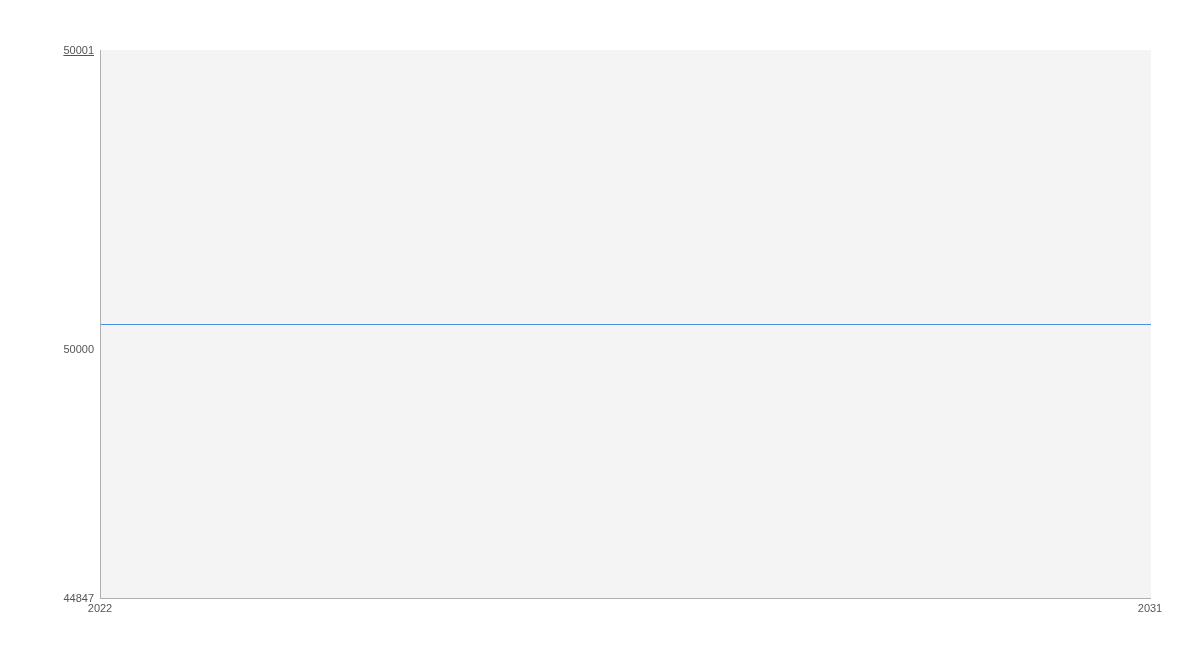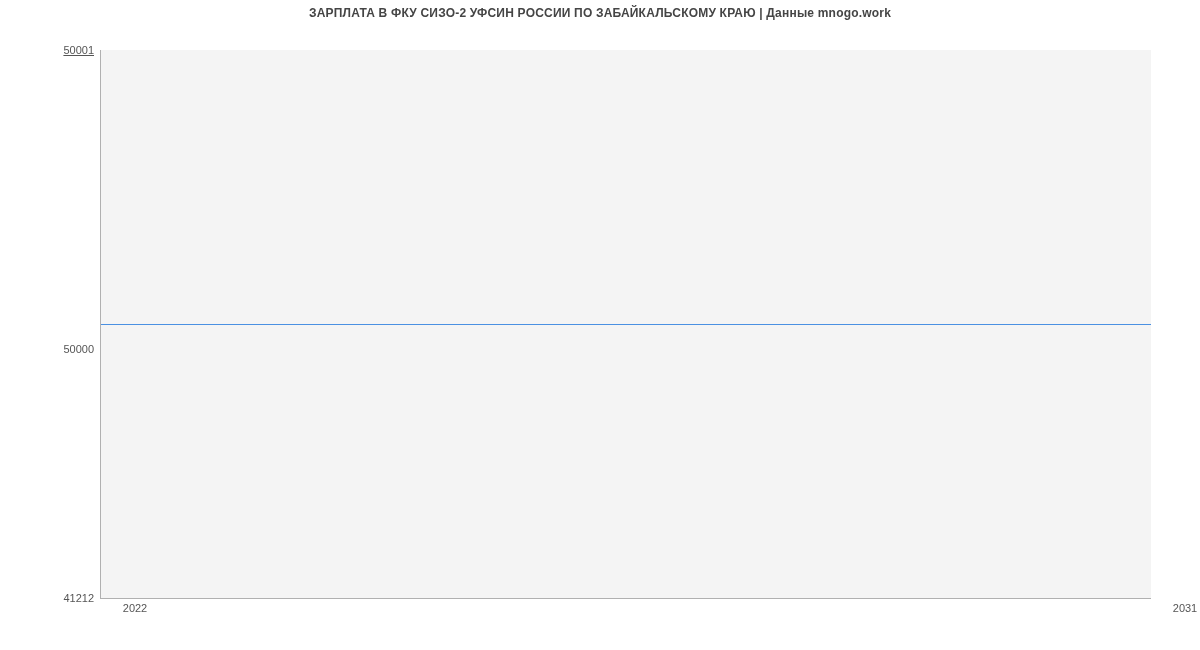--- a/index.html
+++ b/index.html
@@ -57,33 +57,31 @@
     width: 90px;
     font-weight: 500;
   }
   .x-tick-label {
     position: absolute;
     top: 602px;
     font-size: 11px;
     color: #555;
     font-weight: 500;
     transform: translateX(-50%);
-    margin-left: 35px;
   }
 </style>
 </head>
 <body>
 
 <div class="chart-wrap">
 
-  <div class="title">ЗАРПЛАТА В ФКУ СИЗО-2 УФСИН РОССИИ ПО ЗАБАЙКАЛЬСКОМУ КРАЮ | Данные mnogo.work</div>
 
   <div class="y-tick-label" style="top:50px;text-decoration:underline;">50001</div>
   <div class="y-tick-label" style="top:324px;margin-top:25px;">50000</div>
-  <div class="y-tick-label" style="top:598px;">41212</div>
+  <div class="y-tick-label" style="top:598px;">44847</div>
 
   <div class="x-tick-label" style="left:100px;">2022</div>
   <div class="x-tick-label" style="left:1150px;">2031</div>
 
   <div class="plot-area">
     <div class="data-line" style="top:274px;"></div>
   </div>
 
 </div>
 

